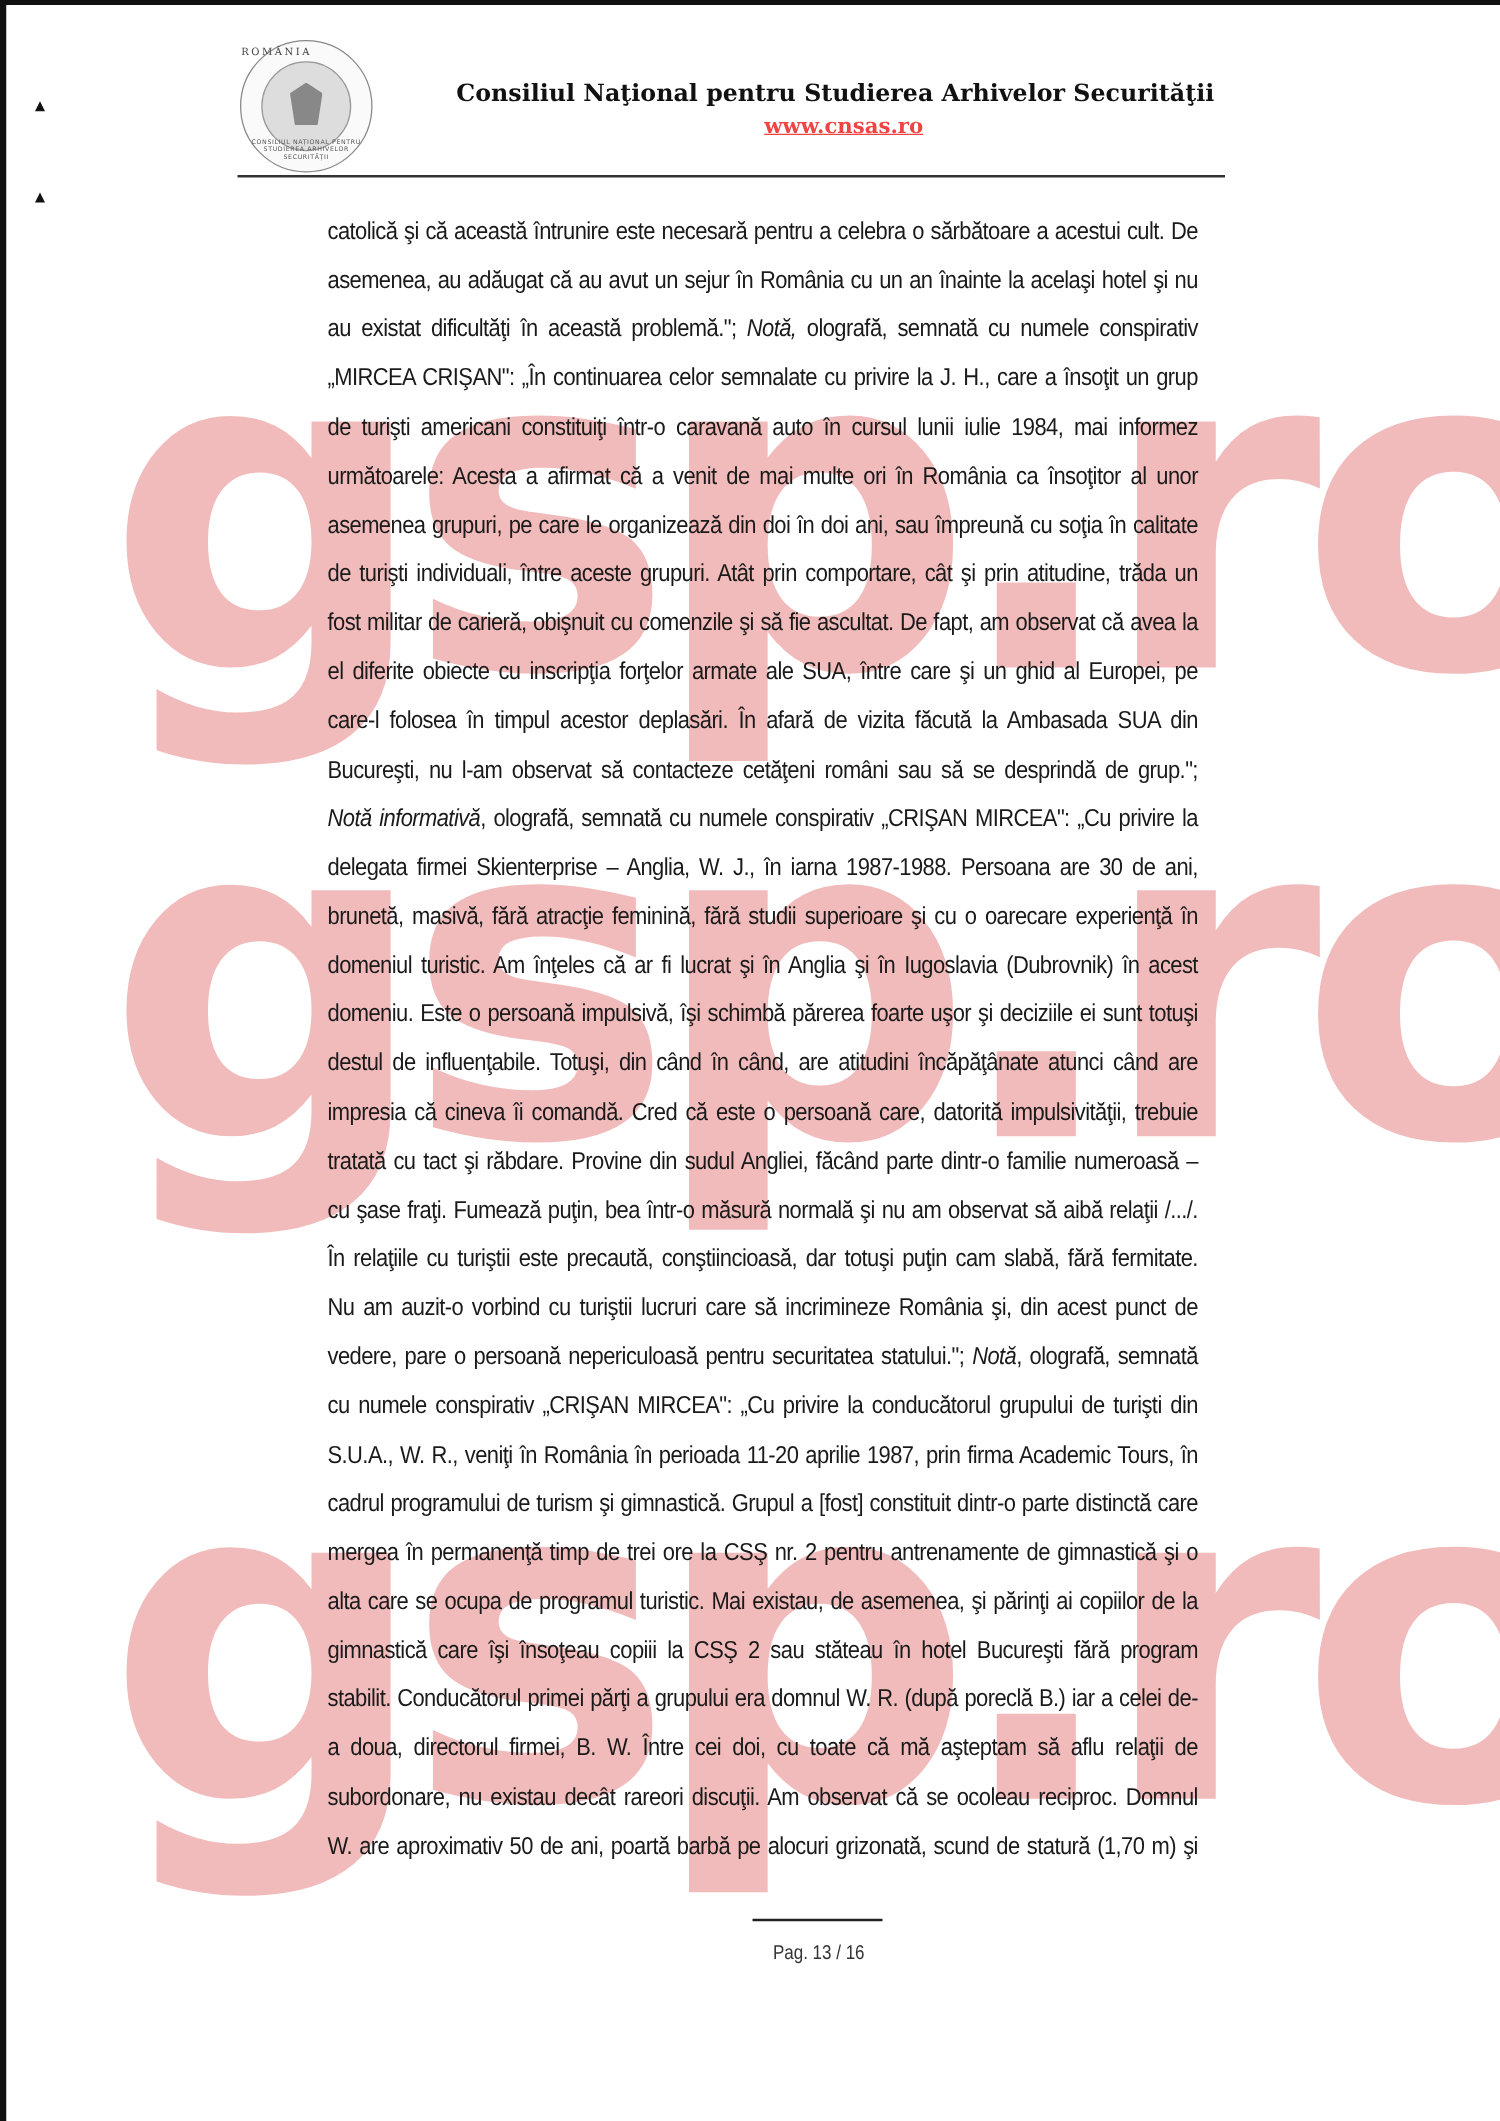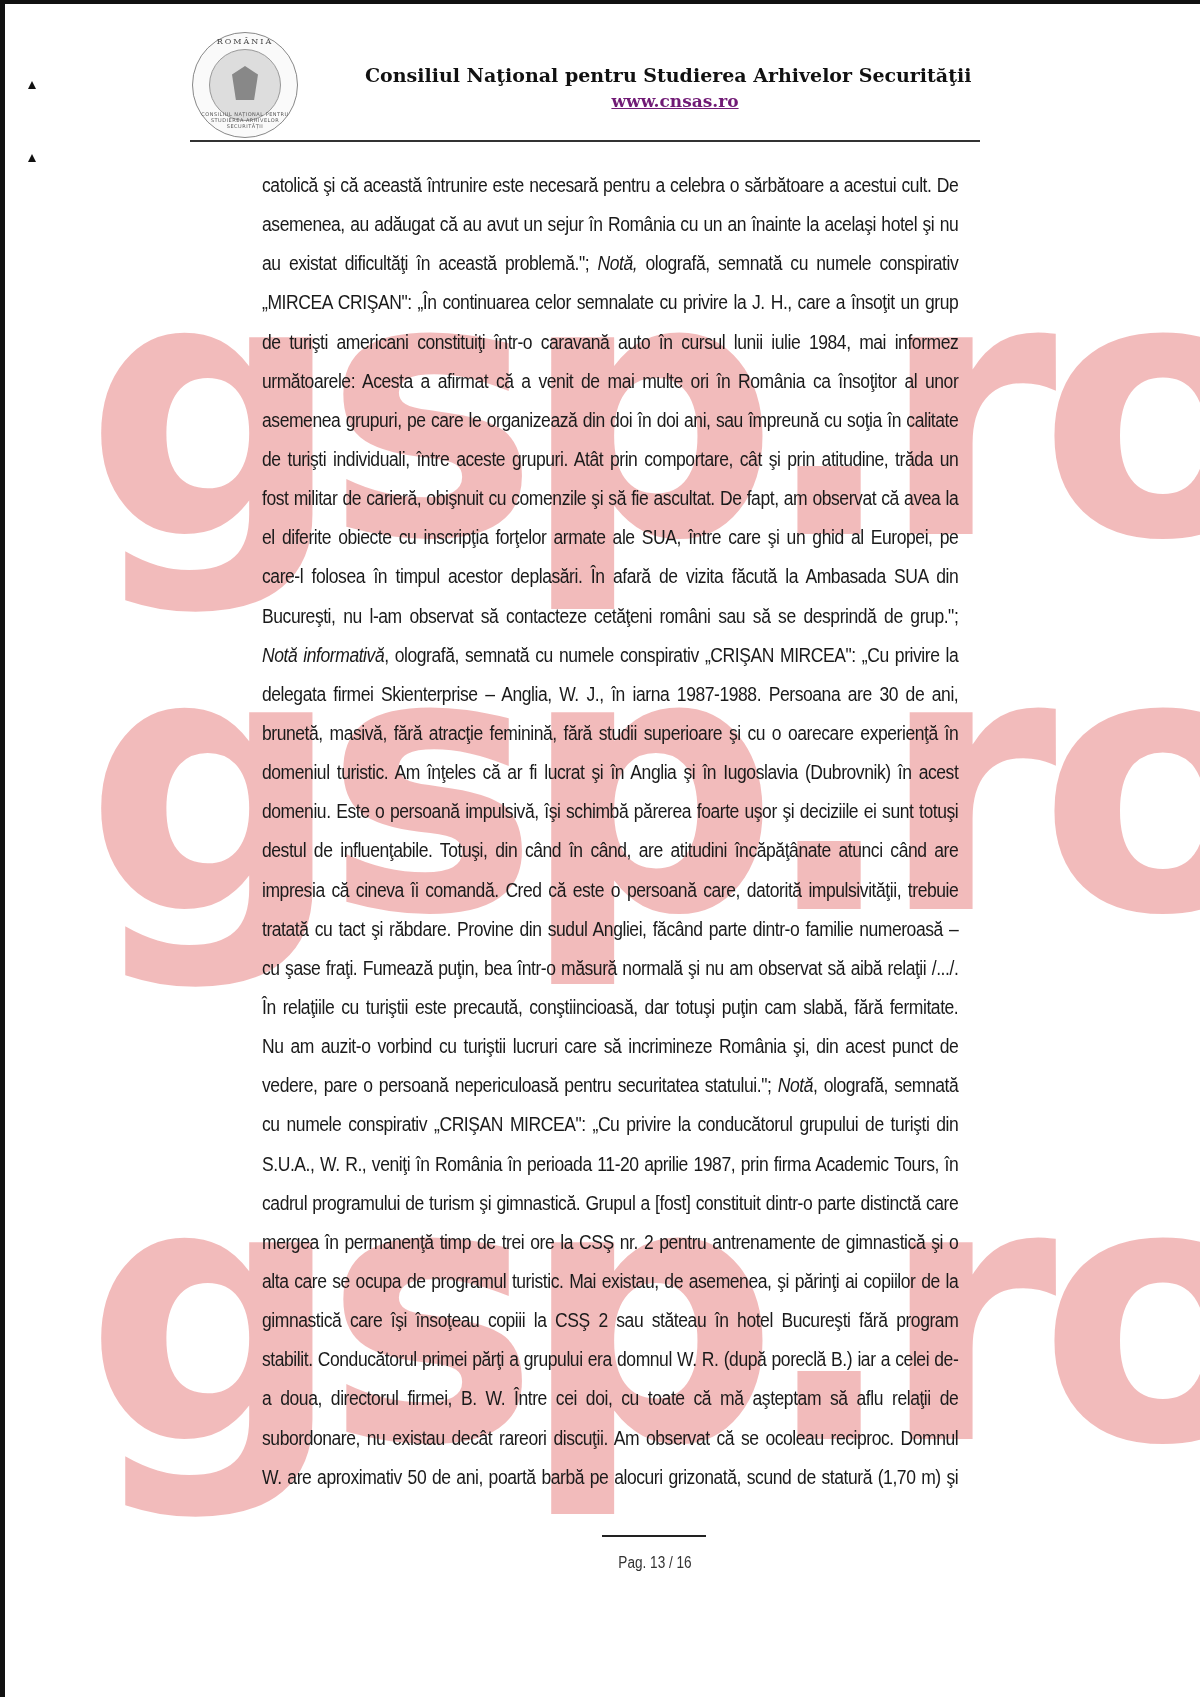--- a/index.html
+++ b/index.html
@@ -23,28 +23,28 @@
   .watermark.w3 { top: 1120px; }
 
   
   .header { position: absolute; left: 190px; top: 28px; width: 790px; height: 115px; z-index: 2; }
   .seal { position: absolute; left: 2px; top: 4px; width: 104px; height: 104px; border-radius: 50%;
     border: 1.5px solid #888; background: #fafafa; }
   .seal-inner { position: absolute; left: 16px; top: 16px; width: 70px; height: 70px; border-radius: 50%;
     border: 1px solid #999; background: #ddd; }
   .seal-eagle { position: absolute; left: 22px; top: 16px; width: 26px; height: 34px;
     background: #888; clip-path: polygon(50% 0, 100% 25%, 85% 100%, 15% 100%, 0 25%); }
-  .seal-top { position: absolute; left: 0; top: 4px; width: 104px; text-align: center;
+  .seal-top { position: absolute; left: 0; top: 4px; width: 104px; 
     font-family: "DejaVu Serif", serif; font-size: 8px; letter-spacing: 2px; color: #444; }
   .seal-ring-text { position: absolute; left: 6px; top: 78px; width: 92px; text-align: center;
     font-family: "DejaVu Sans", sans-serif; font-size: 5px; color: #555; letter-spacing: 0.5px; }
   .org-title { position: absolute; left: 175px; top: 36px; width: 620px; 
     font-family: "DejaVu Serif", serif; font-weight: bold; font-size: 19px; color: #111; white-space: nowrap; }
   .org-url { position: absolute; left: 175px; top: 63px; width: 620px; text-align: center;
-    font-family: "DejaVu Serif", serif; font-weight: bold; font-size: 17px; color: #701a75; }
+    font-family: "DejaVu Serif", serif; font-weight: bold; font-size: 17px; color: #ef4444; }
   .org-url span { text-decoration: underline; }
   .header-rule { position: absolute; left: 190px; top: 140px; width: 790px; height: 1.5px; background: #333; z-index: 2; }
 
   
   .body-text { position: absolute; left: 262px; top: 166px; width: 778px; z-index: 2;
     font-family: "Liberation Sans", sans-serif; font-size: 19.6px; line-height: 39.15px; color: #1a1a1a;
     letter-spacing: -0.5px; transform: scaleX(0.895); transform-origin: left top; }
   .line { display: block; text-align: justify; text-align-last: justify; white-space: nowrap; height: 39.15px; }
   .body-text i { font-style: italic; }
 

